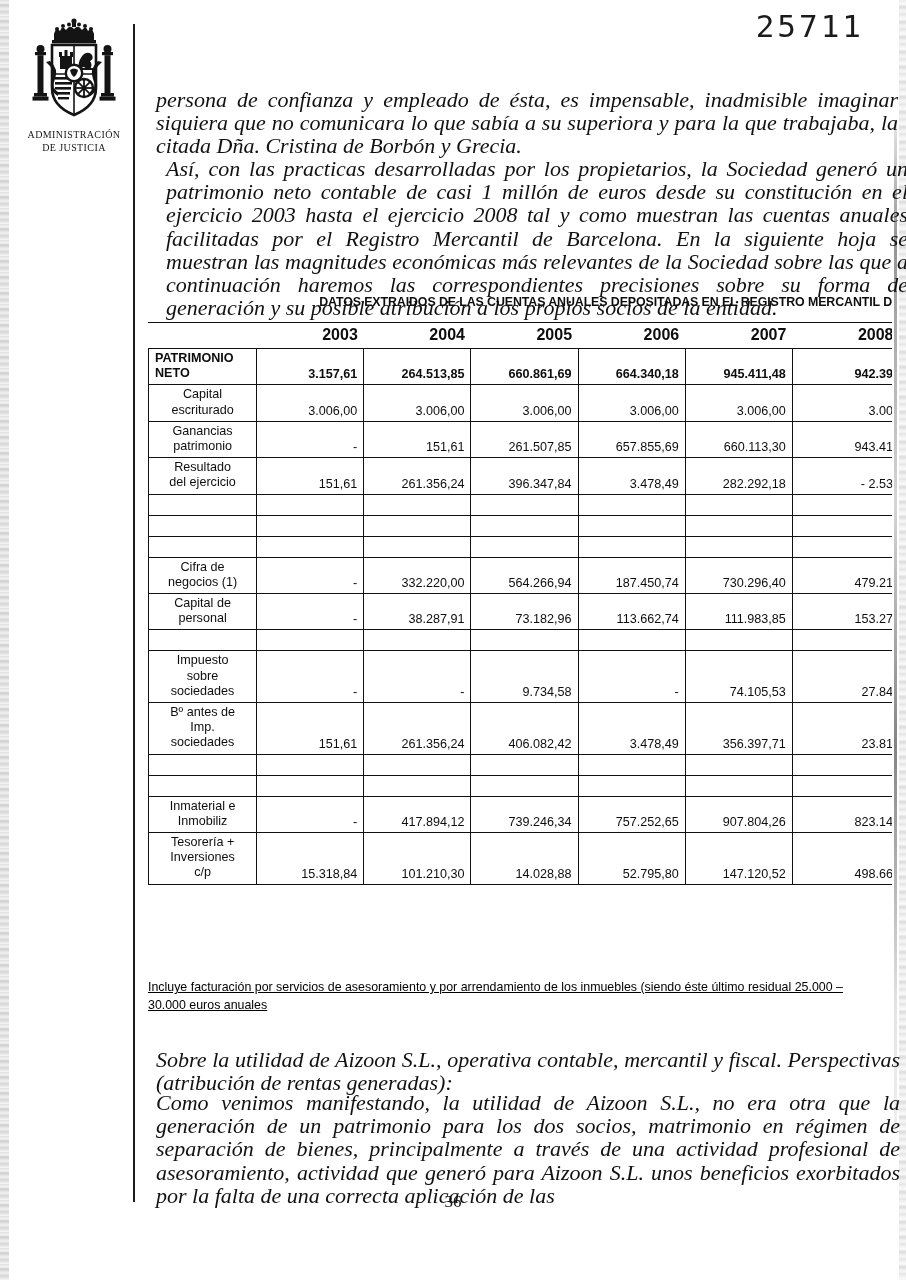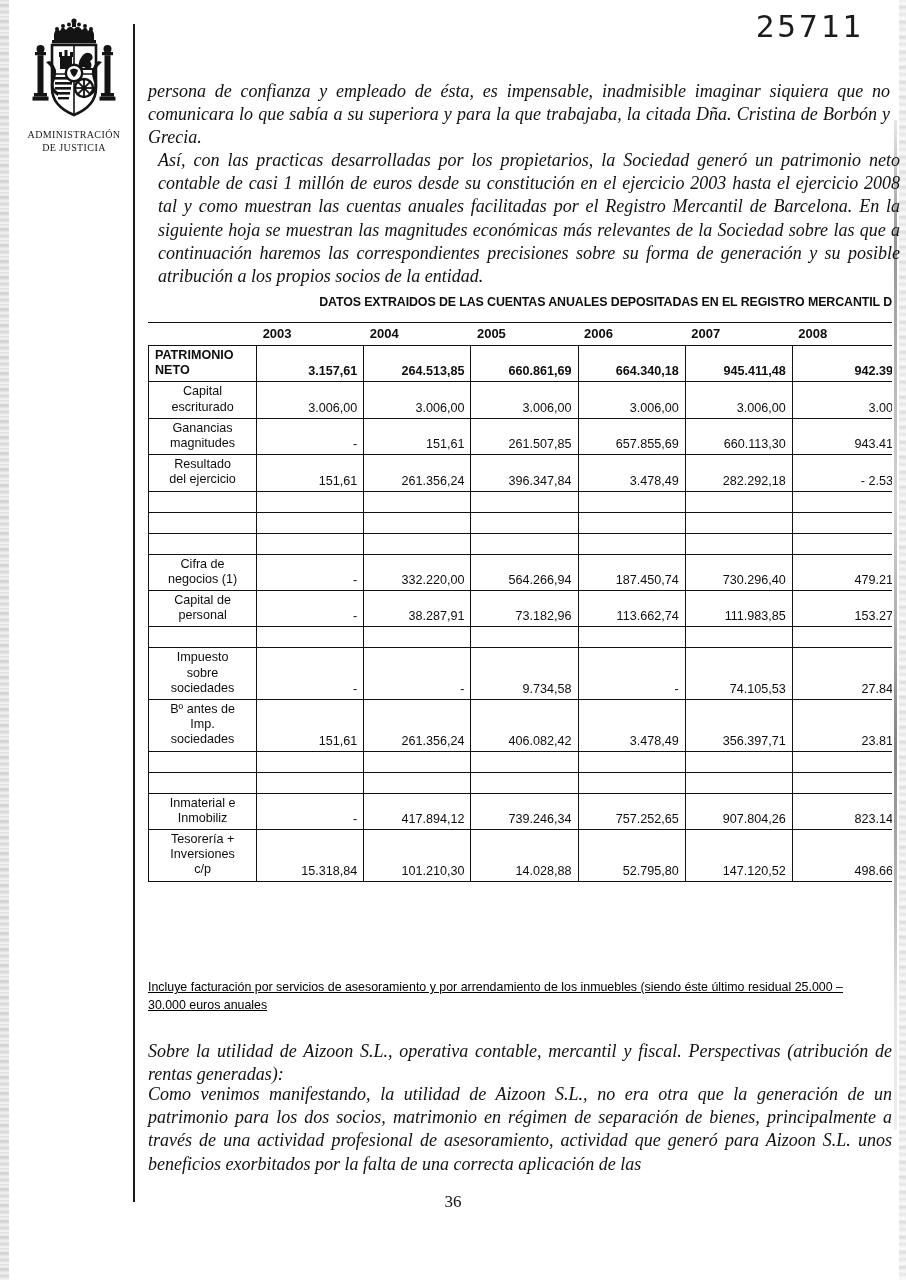--- a/index.html
+++ b/index.html
@@ -82,25 +82,25 @@
 
   
   #content {
     position: absolute;
     left: 148px; top: 0;
     width: 744px;
   }
   .para {
     font-family: "Liberation Serif", serif;
     font-style: italic;
-    font-size: 18px;
+    font-size: 22px;
     line-height: 23.2px;
     text-align: justify;
     color: #111;
-    margin: 0;
+    margin: 8px;
   }
   #para-1 { position: absolute; left: 0; top: 80px; width: 742px; }
   #para-2 { position: absolute; left: 10px; top: 149px; width: 742px; }
   #table-title {
     font-family: "Liberation Sans", sans-serif;
     font-weight: bold;
     font-size: 12.4px;
     letter-spacing: -0.1px;
     text-align: right;
     white-space: nowrap;
@@ -115,22 +115,22 @@
     table-layout: fixed;
     font-family: "Liberation Sans", sans-serif;
     font-size: 12.6px;
     color: #0d0d0d;
   }
   #fin-table col.c-label { width: 108px; }
   #fin-table col.c-year  { width: 107px; }
 
   #fin-table th.yr {
     font-weight: bold;
-    font-size: 13px;
-    text-align: left;
+    font-size: 16px;
+    text-align: right;
     padding: 3px 6px 4px 6px;
     border: none;
     border-bottom: 1.4px solid #111;
     margin-top: 24px;
   }
   #fin-table th.yr.blank { border-bottom: none; }
 
   #fin-table td {
     border: 1px solid #111;
     border-top: none;
@@ -315,21 +315,21 @@
 escriturado</td>
           <td class="num">3.006,00</td>
           <td class="num">3.006,00</td>
           <td class="num">3.006,00</td>
           <td class="num">3.006,00</td>
           <td class="num">3.006,00</td>
           <td class="num">3.00</td>
         </tr>
         <tr>
           <td class="lbl">Ganancias
-magnitudes</td>
+patrimonio</td>
           <td class="num">-</td>
           <td class="num">151,61</td>
           <td class="num">261.507,85</td>
           <td class="num">657.855,69</td>
           <td class="num">660.113,30</td>
           <td class="num">943.41</td>
         </tr>
         <tr>
           <td class="lbl">Resultado
 del ejercicio</td>

